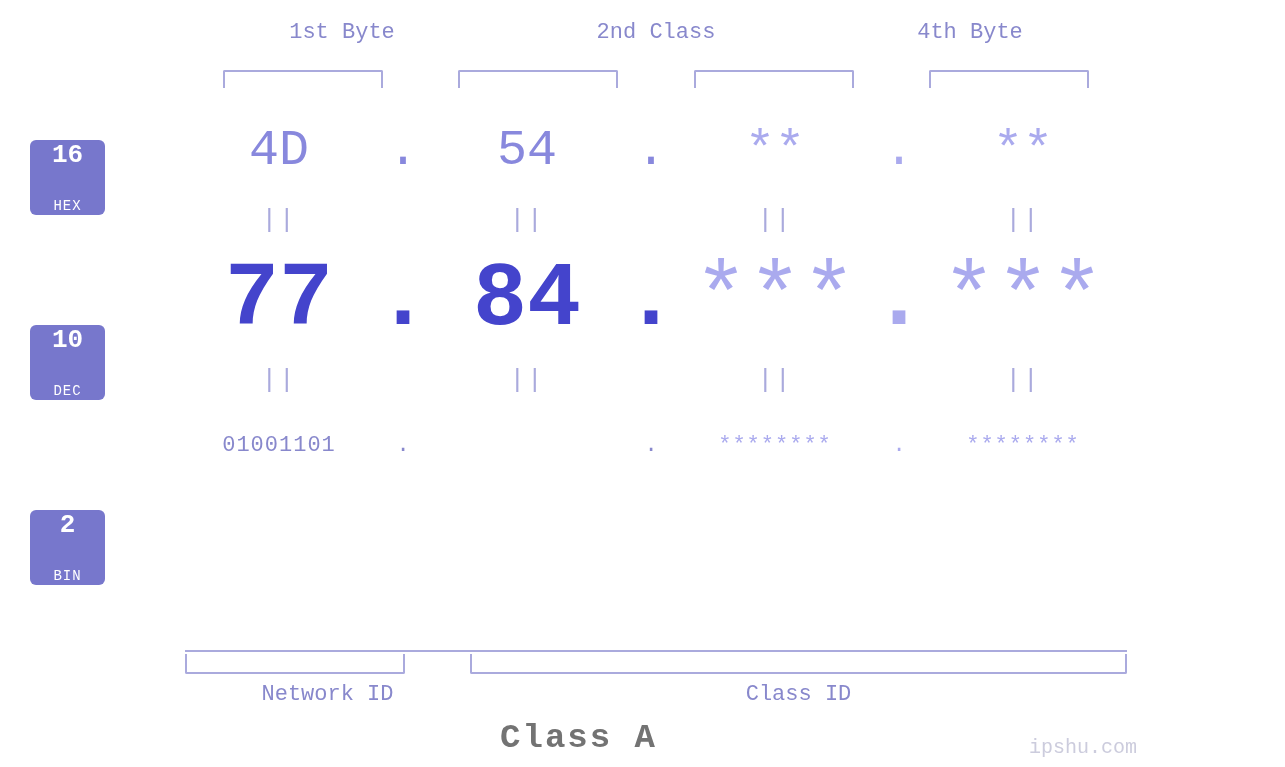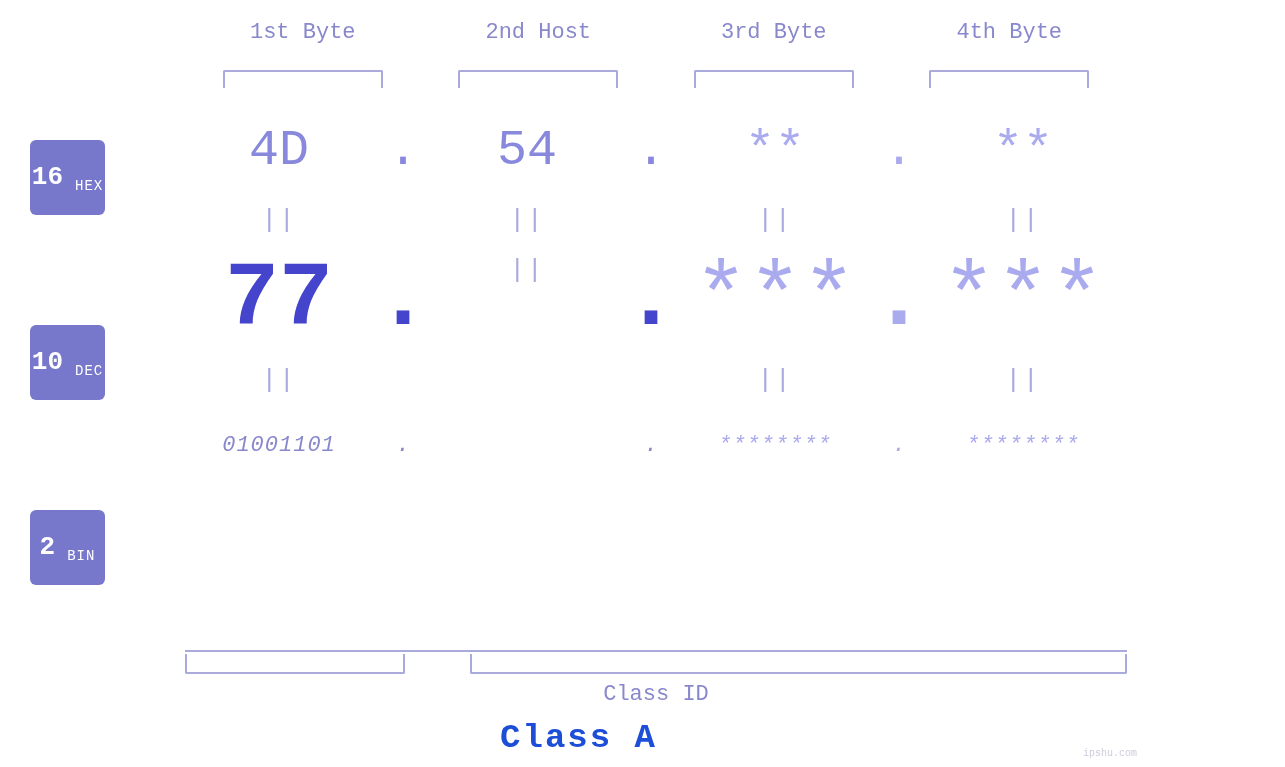--- a/index.html
+++ b/index.html
@@ -73,21 +73,21 @@
       flex-direction: column;
       gap: 110px;
     }
 
     .base-box {
       width: 75px;
       height: 75px;
       background: #7777cc;
       border-radius: 6px;
       display: flex;
-      flex-direction: row;
+      flex-direction: column;
       align-items: center;
       justify-content: center;
       color: white;
       gap: 12px;
     }
 
     .base-number {
       font-size: 26px;
       font-weight: bold;
       line-height: 1.1;
@@ -148,21 +148,20 @@
       height: 50px;
       display: flex;
       align-items: center;
       justify-content: center;
     }
 
     .row-bin {
       height: 80px;
       display: flex;
       align-items: center;
-      font-style: italic;
     }
 
     .hex-value {
       font-size: 50px;
       color: #8888dd;
       font-family: 'Courier New', Courier, monospace;
       font-weight: normal;
     }
 
     .dec-value {
@@ -279,54 +278,53 @@
       bottom: 10px;
       left: 0;
       right: 0;
       display: flex;
       justify-content: center;
       align-items: center;
     }
 
     .class-label {
       font-size: 34px;
-      color: #1d4ed8;
+      color: #737373;
       font-family: 'Courier New', Courier, monospace;
       font-weight: bold;
       letter-spacing: 2px;
     }
 
     
     .long-bottom-line {
       position: absolute;
       bottom: 115px;
       left: 185px;
       right: 30px;
       height: 2px;
       border-top: 2px solid #aaaadd;
     }
 
     .watermark {
       position: absolute;
       bottom: 8px;
       right: 20px;
       color: #ccccdd;
-      font-size: 10px;
+      font-size: 20px;
       font-family: 'Courier New', Courier, monospace;
     }
   </style>
 </head>
 <body>
 
 <div class="container">
 
   <div class="byte-headers">
     <div class="byte-header">1st Byte</div>
-    <div class="byte-header">2nd Host</div>
-    <div class="byte-header">3rd Byte</div>
+    <div class="byte-header">2nd Class</div>
     <div class="byte-header">4th Byte</div>
   </div>
 
   <div class="bracket-lines">
     <div class="bracket-box">
       <div class="bracket-line"></div>
     </div>
     <div class="bracket-box">
       <div class="bracket-line"></div>
     </div>
@@ -386,20 +384,23 @@
         <span class="dot-sep-bin">.</span>
       </div>
     </div>
 
     <div class="byte-col">
       <div class="row-hex">
         <span class="hex-value">54</span>
       </div>
       <div class="row-equals">
         <span class="equals-sign">||</span>
+      </div>
+      <div class="row-dec">
+        <span class="dec-value">84</span>
       </div>
       <div class="row-equals2">
         <span class="equals-sign">||</span>
       </div>
     </div>
 
     <div class="sep-col">
       <div class="row-hex">
         <span class="dot-sep">.</span>
       </div>
@@ -467,20 +468,21 @@
 
   <div class="long-bottom-line"></div>
 
   <div class="bottom-section">
     <div class="bottom-brackets">
       <div class="network-bracket"></div>
       <div style="width: 65px;"></div>
       <div class="host-bracket"></div>
     </div>
     <div class="bottom-labels">
+      <div class="network-label">Network ID</div>
       <div class="host-label">Class ID</div>
     </div>
   </div>
 
   <div class="class-section">
     <span class="class-label">Class A</span>
   </div>
 
   <div class="watermark">ipshu.com</div>
 

